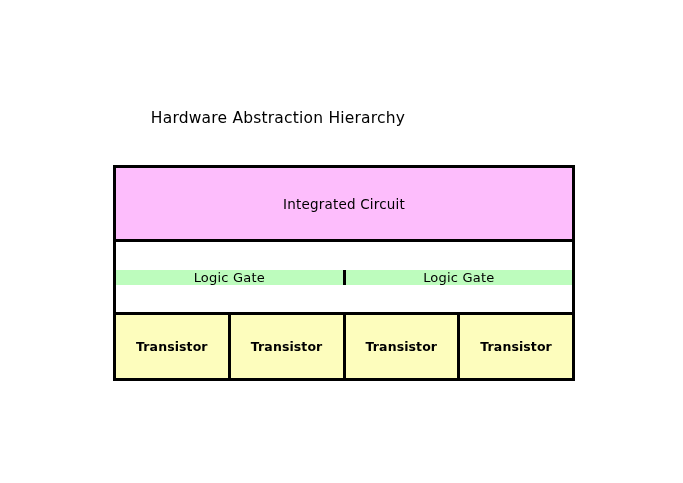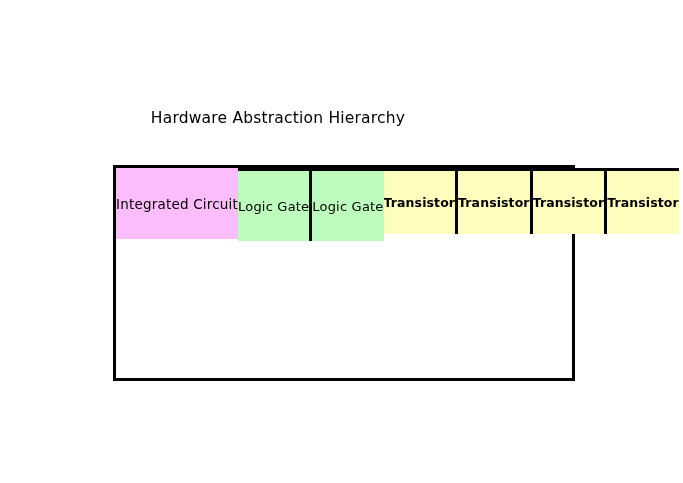--- a/index.html
+++ b/index.html
@@ -41,32 +41,32 @@
   #hierarchy {
     position: absolute;
     left: 113px;
     top: 165px;
     width: 462px;
     height: 216px;
     box-sizing: border-box;
     border: 3px solid #000000;
     background: #ffffff;
     display: flex;
-    flex-direction: row;
+    flex-direction: column;
   }
 
   .tier {
     display: flex;
     flex-direction: row;
     width: 100%;
     box-sizing: border-box;
   }
 
   .tier-ic   { height: 71px; }
-  .tier-gate { height: 73px; border-top: 3px solid #000000; }
+  .tier-gate { height: 73px; border-top: 3px solid #000000; align-items: center; }
   .tier-tx   { height: 66px; border-top: 3px solid #000000; font-weight: bold; }
 
   .cell {
     box-sizing: border-box;
     display: flex;
     align-items: center;
     justify-content: center;
     text-align: center;
     color: #000000;
     overflow: hidden;

